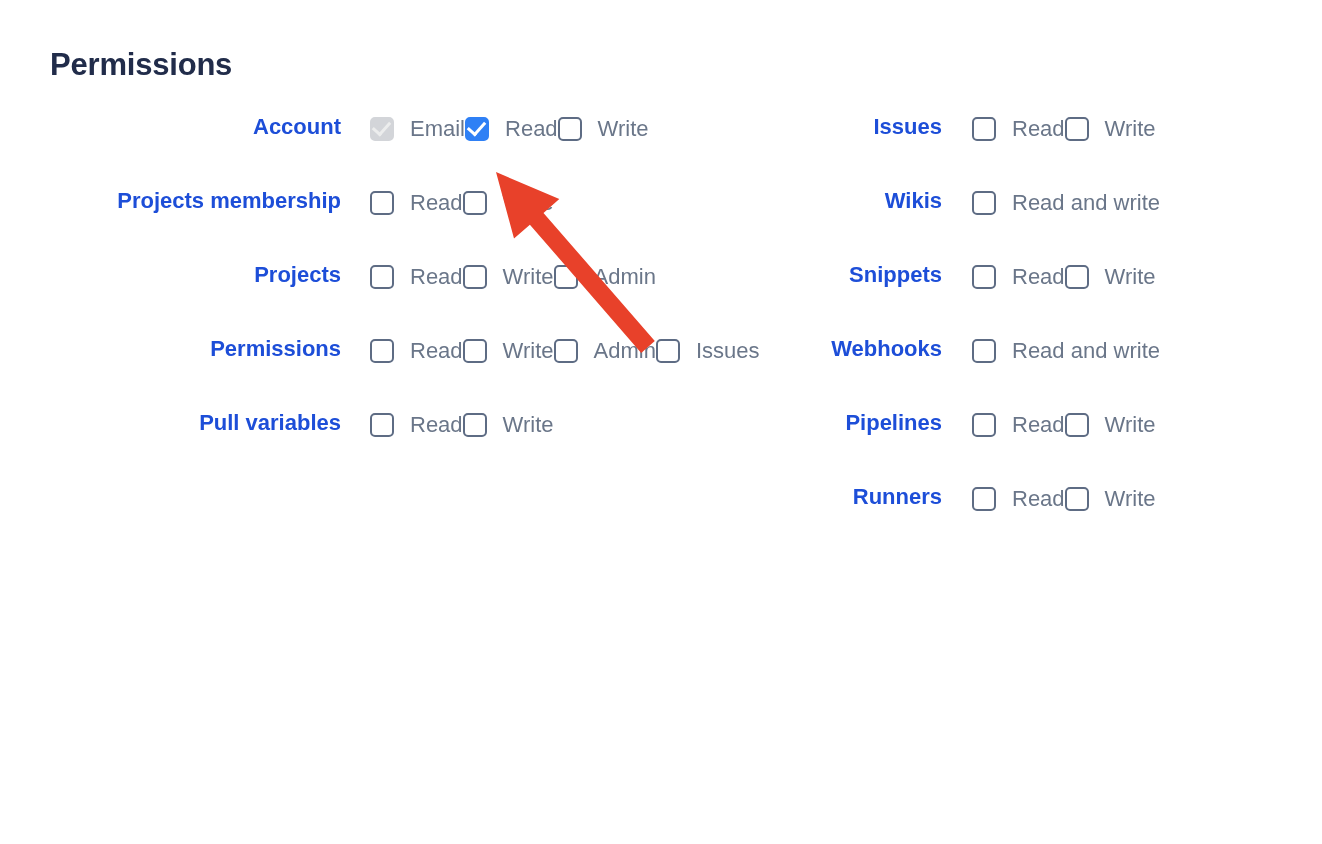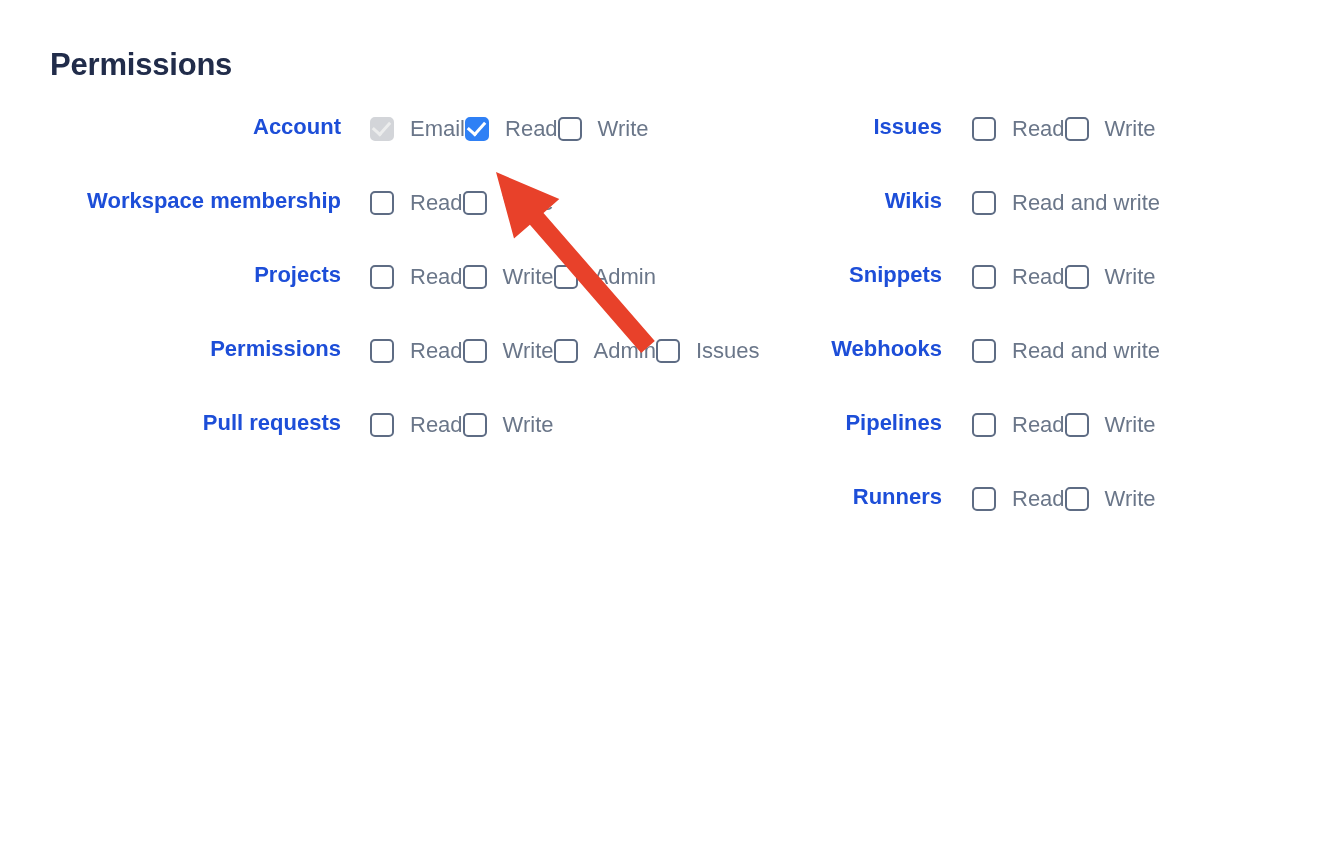--- a/index.html
+++ b/index.html
@@ -151,21 +151,21 @@
             </span>
             <span class="option-label">Read</span>
           </div>
           <div class="option-row">
             <span class="cbox"></span>
             <span class="option-label">Write</span>
           </div>
         </div>
       </div>
       <div class="perm-group">
-        <div class="group-label">Workspace membership</div>
+        <div class="group-label">Projects membership</div>
         <div class="options">
           <div class="option-row">
             <span class="cbox"></span>
             <span class="option-label">Read</span>
           </div>
           <div class="option-row">
             <span class="cbox"></span>
             <span class="option-label">Write</span>
           </div>
         </div>
@@ -202,21 +202,21 @@
             <span class="cbox"></span>
             <span class="option-label">Admin</span>
           </div>
           <div class="option-row">
             <span class="cbox"></span>
             <span class="option-label">Issues</span>
           </div>
         </div>
       </div>
       <div class="perm-group">
-        <div class="group-label">Pull requests</div>
+        <div class="group-label">Pull variables</div>
         <div class="options">
           <div class="option-row">
             <span class="cbox"></span>
             <span class="option-label">Read</span>
           </div>
           <div class="option-row">
             <span class="cbox"></span>
             <span class="option-label">Write</span>
           </div>
         </div>

